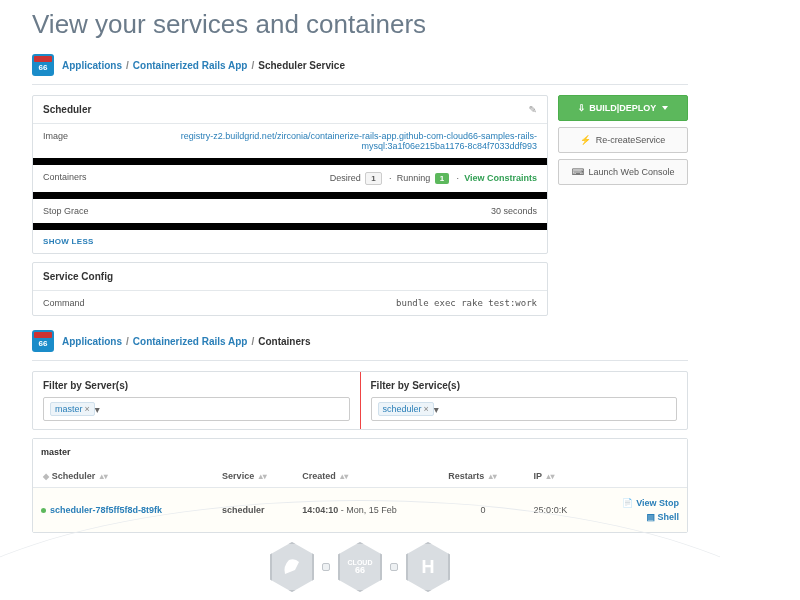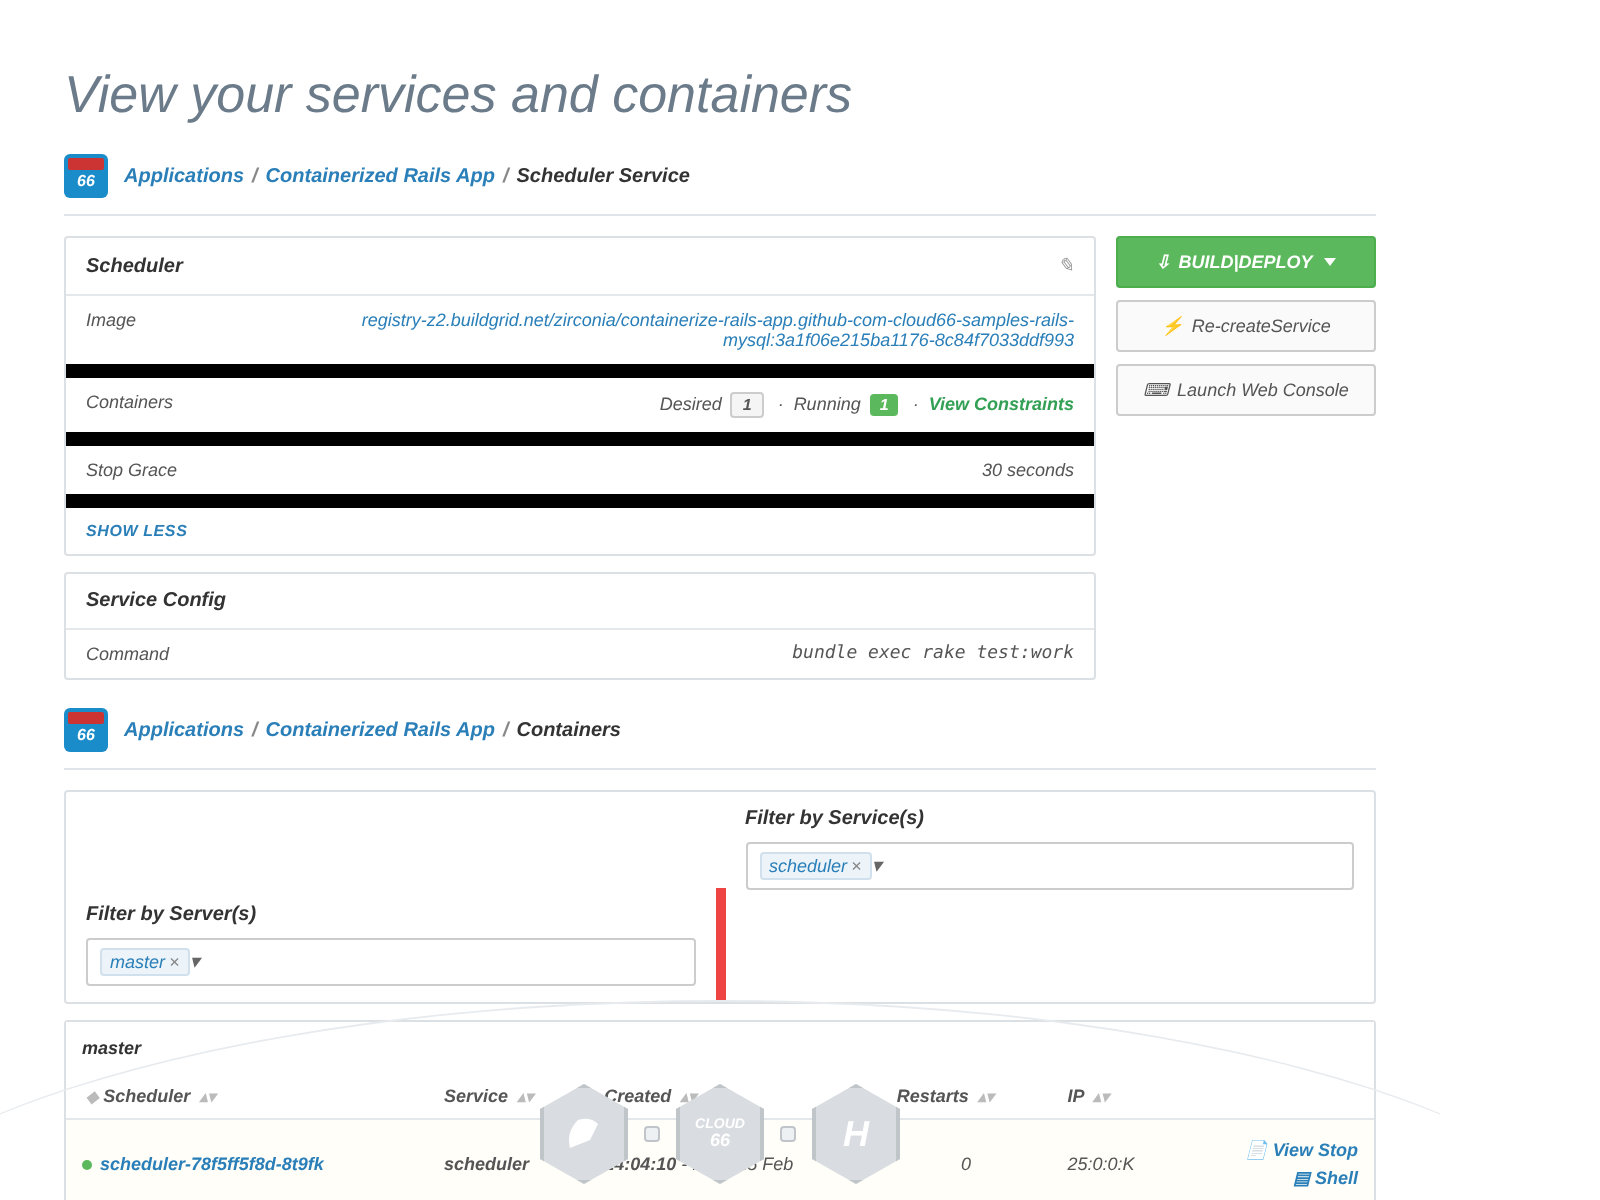--- a/index.html
+++ b/index.html
@@ -1,17 +1,17 @@
 <!DOCTYPE html>
 <html><head>
 <meta charset="utf-8">
 <style>
 * { box-sizing: border-box; margin: 0; padding: 0; }
 body { font-family: -apple-system, BlinkMacSystemFont, "Segoe UI", Arial, sans-serif; background: #fff; font-size: 10px; color: #555; }
-.page { width: 720px; height: 600px; padding: 32px 32px; position: relative; overflow: hidden; font-style: italic; }
+.page { width: 720px; height: 600px; padding: 9px 32px; position: relative; overflow: hidden; }
 h1.page-title { font-size: 26px; font-weight: 300; color: #6b7b8a; margin-bottom: 14px; }
 .breadcrumb { display: flex; align-items: center; gap: 4px; font-size: 10px; font-weight: 600; margin-bottom: 8px; }
 .breadcrumb a { color: #2a7fb8; text-decoration: none; }
 .breadcrumb .sep { color: #888; }
 .breadcrumb .current { color: #333; }
 .logo-badge { width: 22px; height: 22px; background: #1a8cc9; border-radius: 3px; display: inline-flex; align-items: center; justify-content: center; color: #fff; font-size: 8px; font-weight: bold; margin-right: 4px; position: relative; }
 .logo-badge::before { content: ""; position: absolute; top: 2px; left: 2px; right: 2px; height: 6px; background: #c33; border-radius: 1px; }
 .logo-badge span { position: relative; z-index: 1; margin-top: 4px; }
 hr.thin { border: none; border-top: 1px solid #e0e4e8; margin: 4px 0 10px 0; }
 .layout { display: flex; gap: 10px; }
@@ -30,21 +30,21 @@
 .pill-white { background: #f5f5f5; border: 1px solid #ccc; color: #555; }
 .pill-green { background: #5cb85c; color: #fff; }
 .show-less { padding: 7px 10px; font-size: 8px; font-weight: 700; color: #2a7fb8; letter-spacing: 0.3px; }
 .btn { display: flex; align-items: center; justify-content: center; gap: 4px; border: 1px solid #ccc; border-radius: 2px; padding: 7px 6px; font-size: 9px; cursor: pointer; background: #fafafa; color: #555; }
 .btn-green { background: #5cb85c; border-color: #4cae4c; color: #fff; font-weight: 600; }
 .btn-green .caret { border-left: 3px solid transparent; border-right: 3px solid transparent; border-top: 4px solid #fff; margin-left: 2px; }
 .edit-icon { color: #999; font-size: 10px; }
 .mono { font-family: monospace; font-size: 9px; }
 .filter-row { display: flex; gap: 0; }
 .filter-col { flex: 1; padding: 8px 10px; }
-.filter-col:first-child { border-right: 5px solid #ef4444; margin-top: 48px; }
+.filter-col:first-child { border-right: 1px solid #ef4444; }
 .filter-label { font-size: 10px; font-weight: 700; color: #333; margin-bottom: 6px; display: block; }
 .select-box { border: 1px solid #ccc; border-radius: 2px; padding: 4px 6px; display: flex; align-items: center; justify-content: flex-start; background: #fff; }
 .tag { background: #edf4f9; border: 1px solid #d0e0ec; border-radius: 2px; padding: 1px 4px; font-size: 9px; color: #2a7fb8; }
 .tag .x { color: #888; margin-left: 2px; cursor: pointer; }
 .caret-down { color: #666; }
 .table { width: 100%; border-collapse: collapse; font-size: 9px; }
 .table th { text-align: left; padding: 6px 8px; border-bottom: 1px solid #e4e8eb; color: #555; font-weight: 600; }
 .table th .sort { color: #bbb; margin-left: 2px; font-size: 8px; }
 .table td { padding: 8px 8px; background: #fffef9; border-top: 1px solid #f5f2e8; }
 .table td a { color: #2a7fb8; text-decoration: none; font-weight: 600; }

